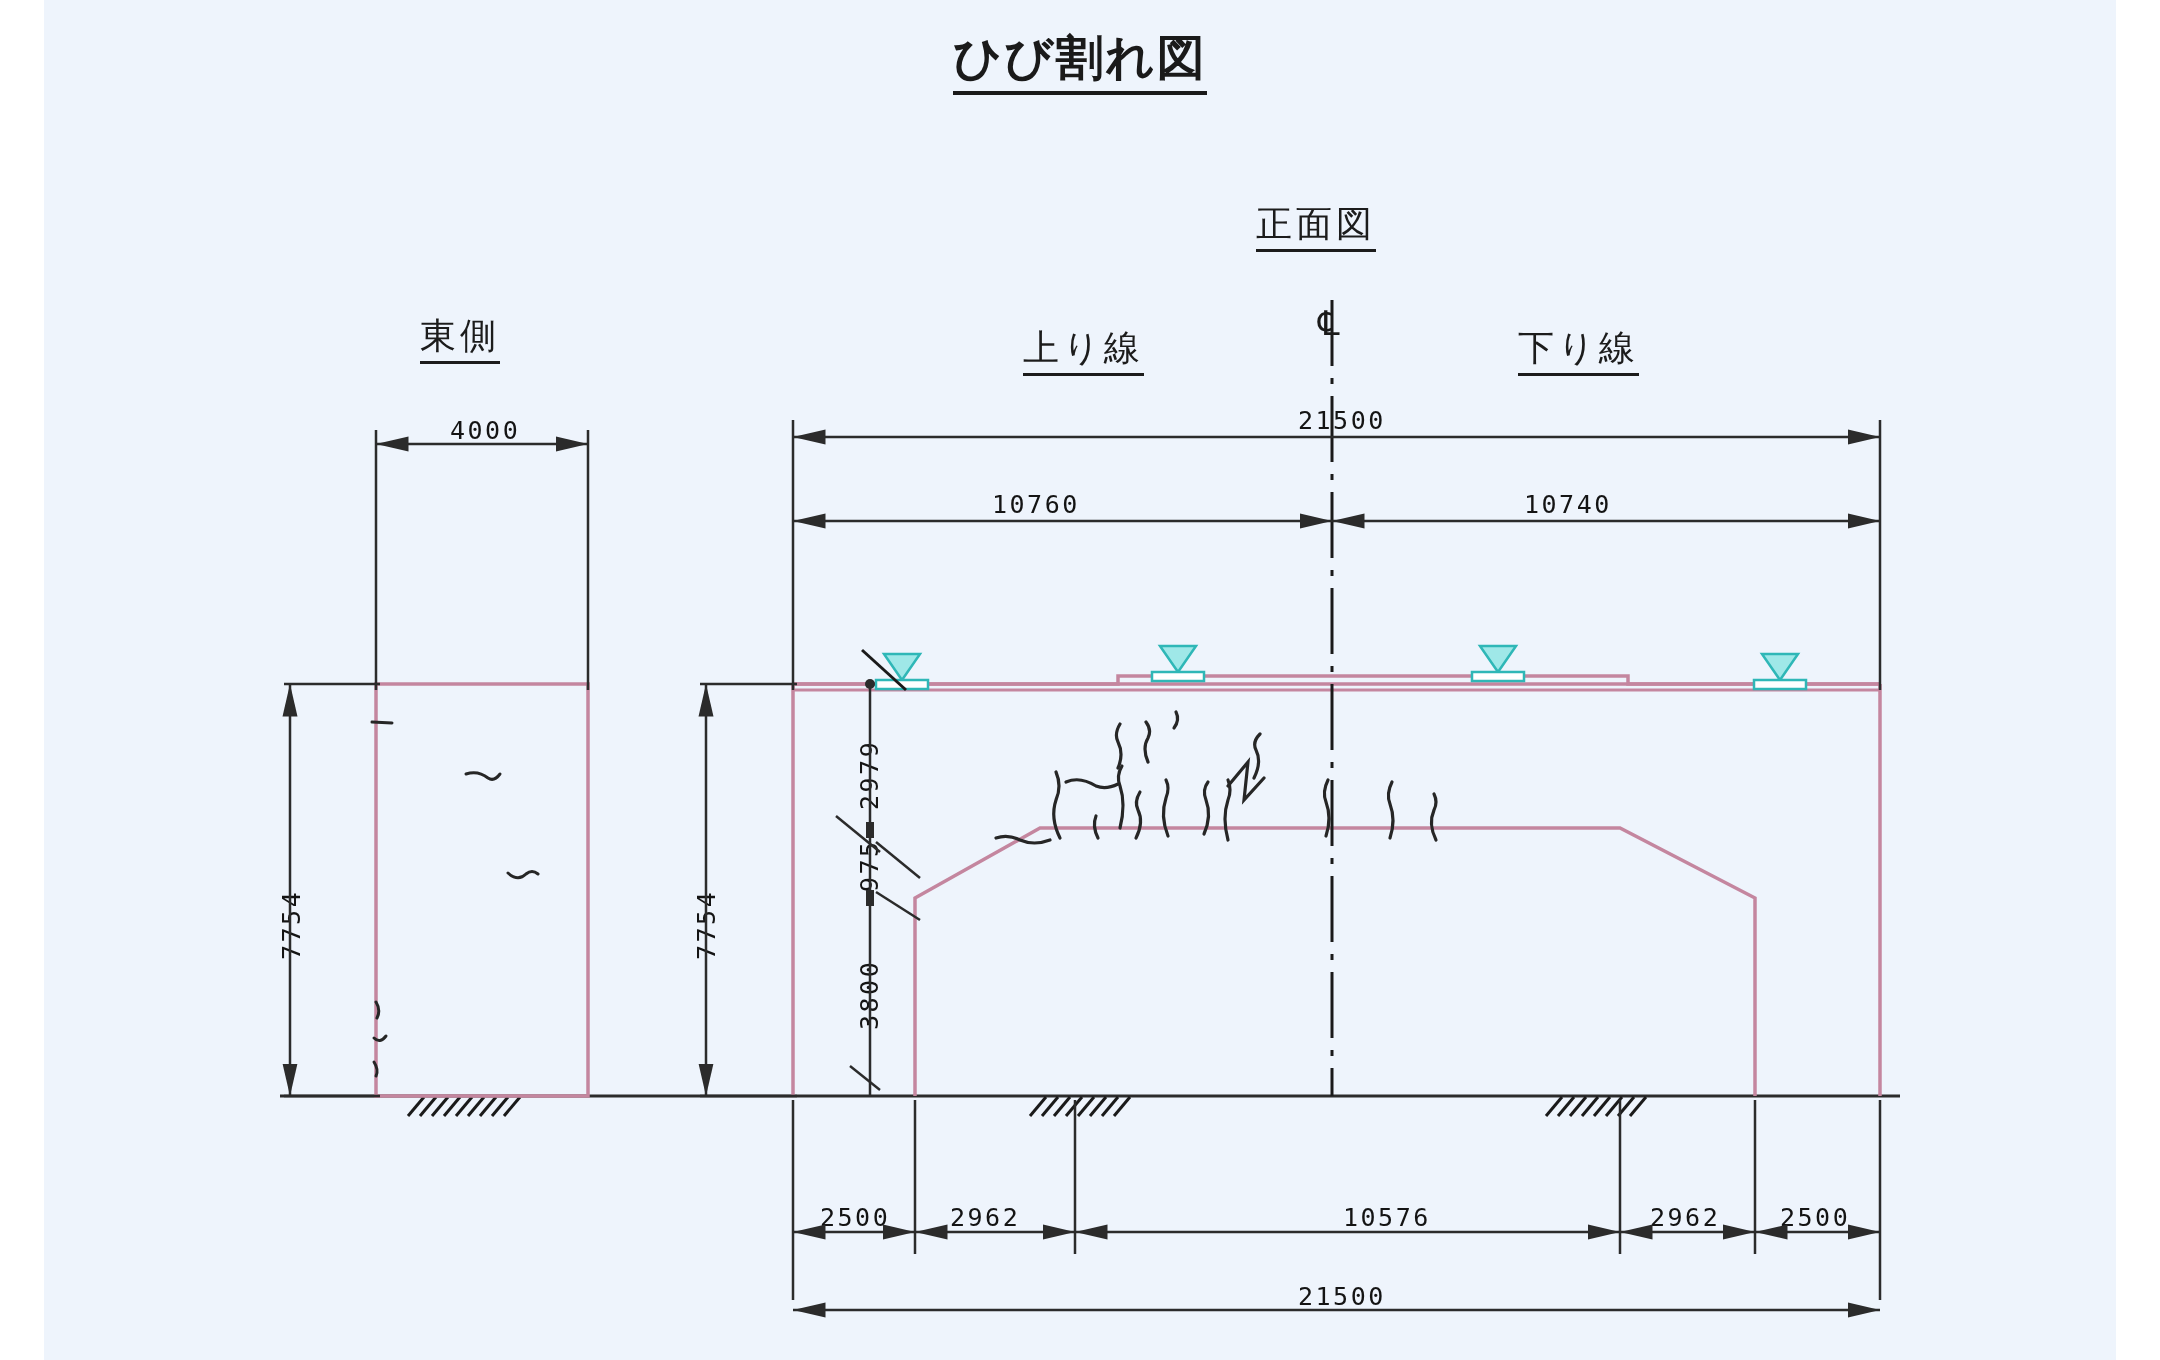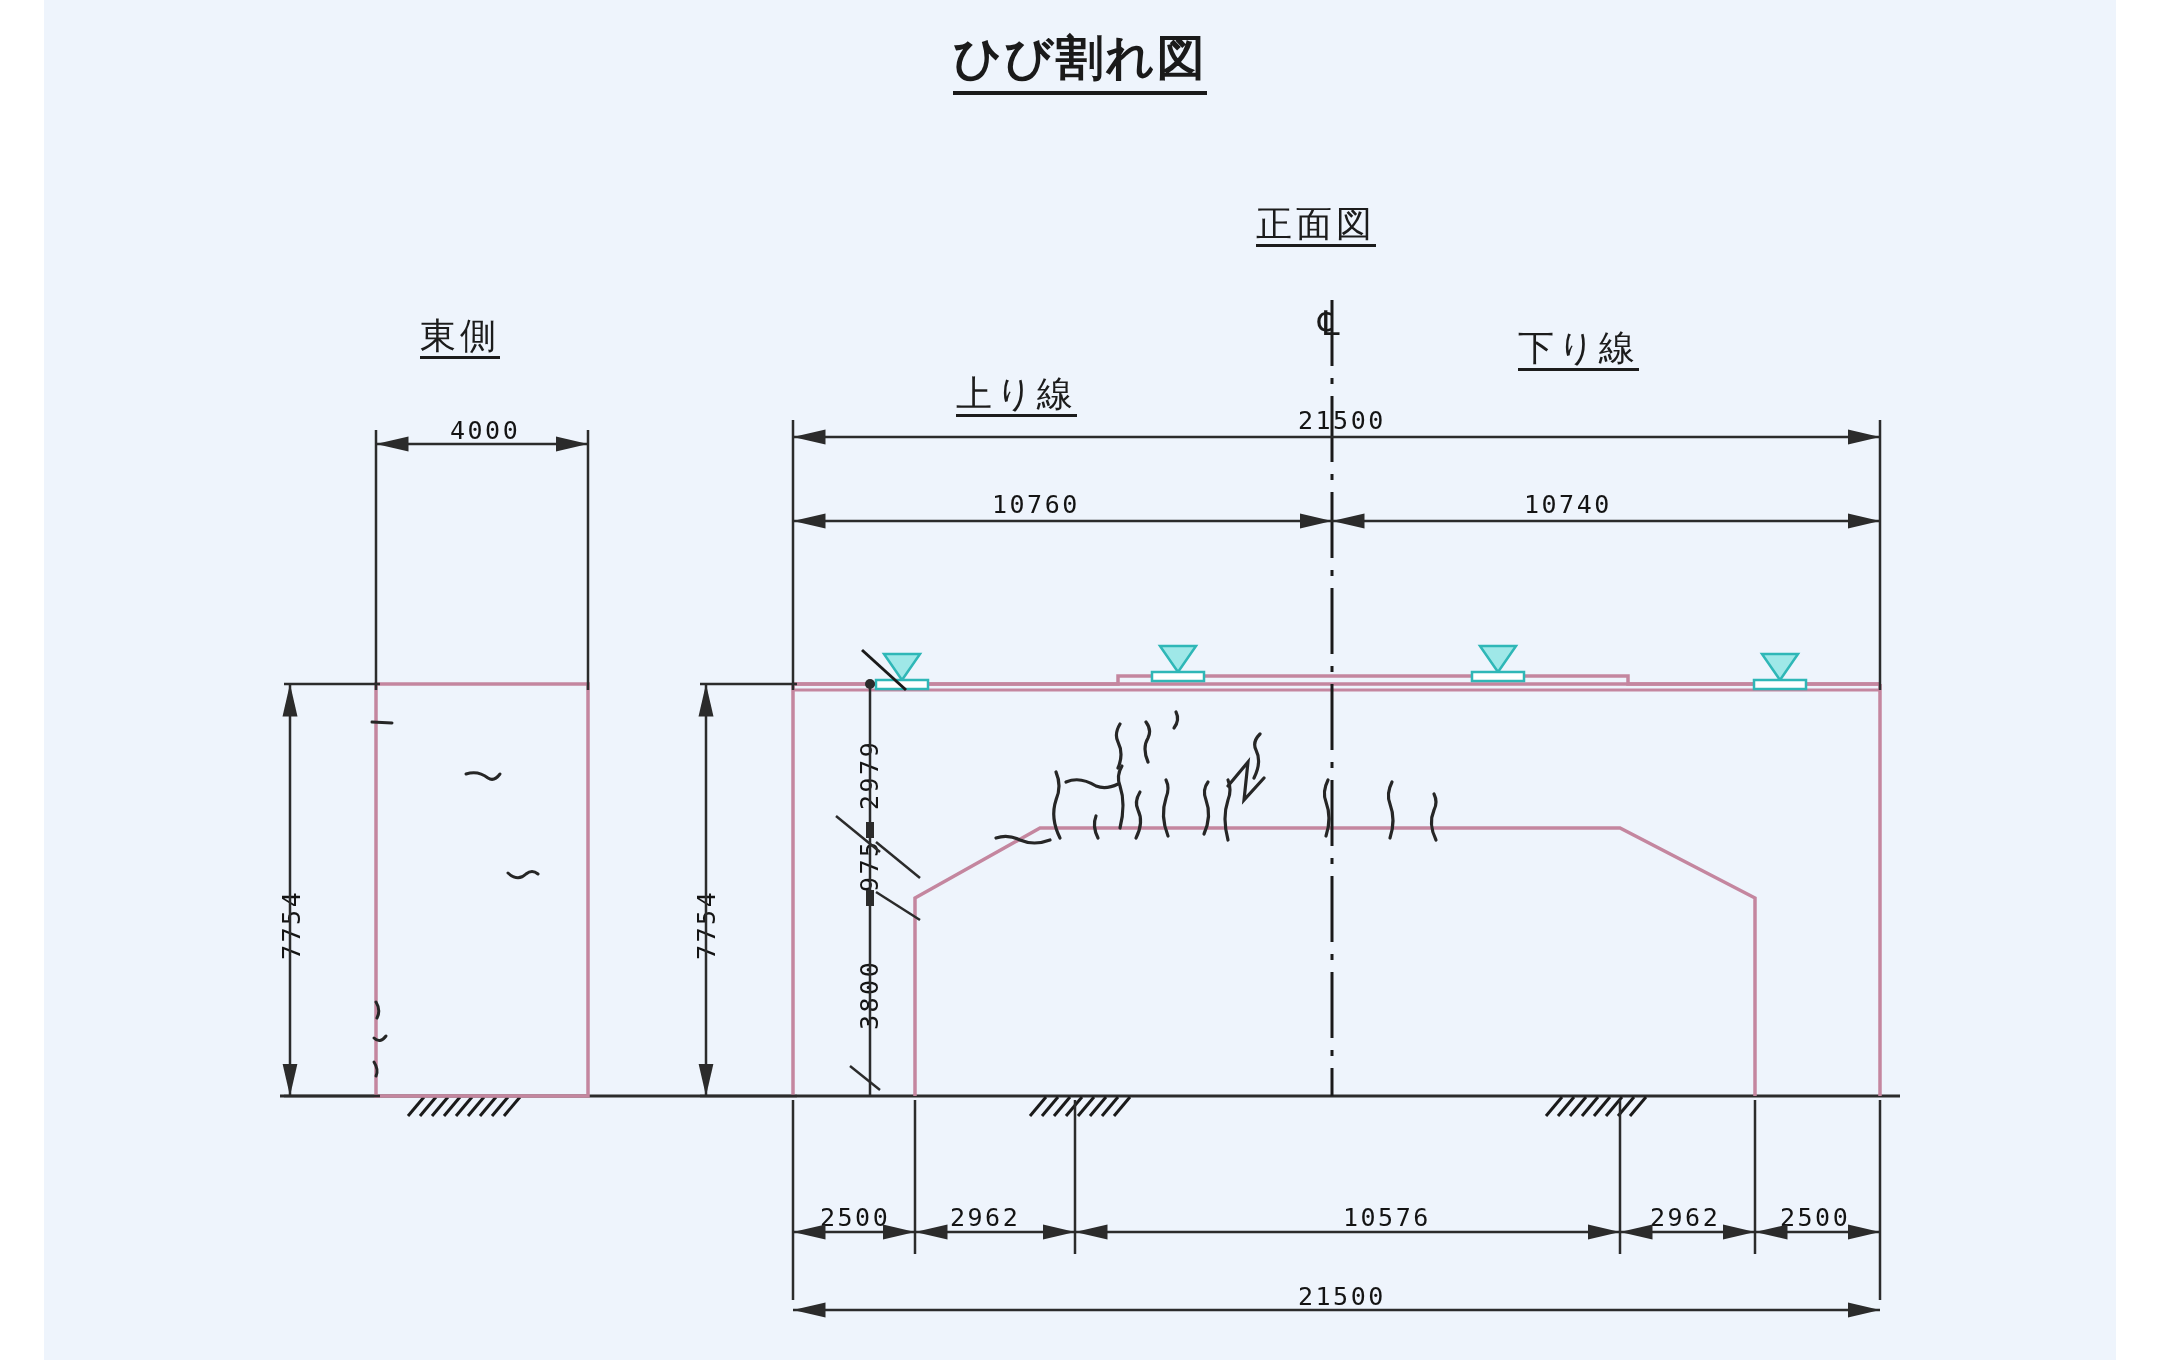--- a/index.html
+++ b/index.html
@@ -55,20 +55,21 @@
     position: absolute;
     font-family: "DejaVu Sans", "Liberation Sans", sans-serif;
     font-size: 36px;
     font-weight: 500;
     color: #1c1c1c;
     letter-spacing: 4px;
     white-space: nowrap;
   }
   .lbl span.u {
     border-bottom: 3px solid #1c1c1c;
+    padding-bottom: 5px;
   }
 
   .dim {
     position: absolute;
     font-family: "DejaVu Sans Mono", "Liberation Mono", monospace;
     font-size: 25px;
     color: #141414;
     letter-spacing: 2.5px;
     white-space: nowrap;
   }
@@ -96,21 +97,21 @@
   </div>
 
   <div class="lbl" style="left:420px; top:312px;">
     <span class="u">東側</span>
   </div>
 
   <div class="lbl" style="left:1256px; top:200px;">
     <span class="u">正面図</span>
   </div>
 
-  <div class="lbl" style="left:956px; top:324px;margin-top:46px;">
+  <div class="lbl" style="left:1023px; top:324px;">
     <span class="u">上り線</span>
   </div>
 
   <div class="lbl" style="left:1518px; top:324px;">
     <span class="u">下り線</span>
   </div>
 
   <div class="cl-sym" style="left:1318px; top:303px;">℄</div>
 
   <div class="dim" style="left:450px; top:416px;">4000</div>

